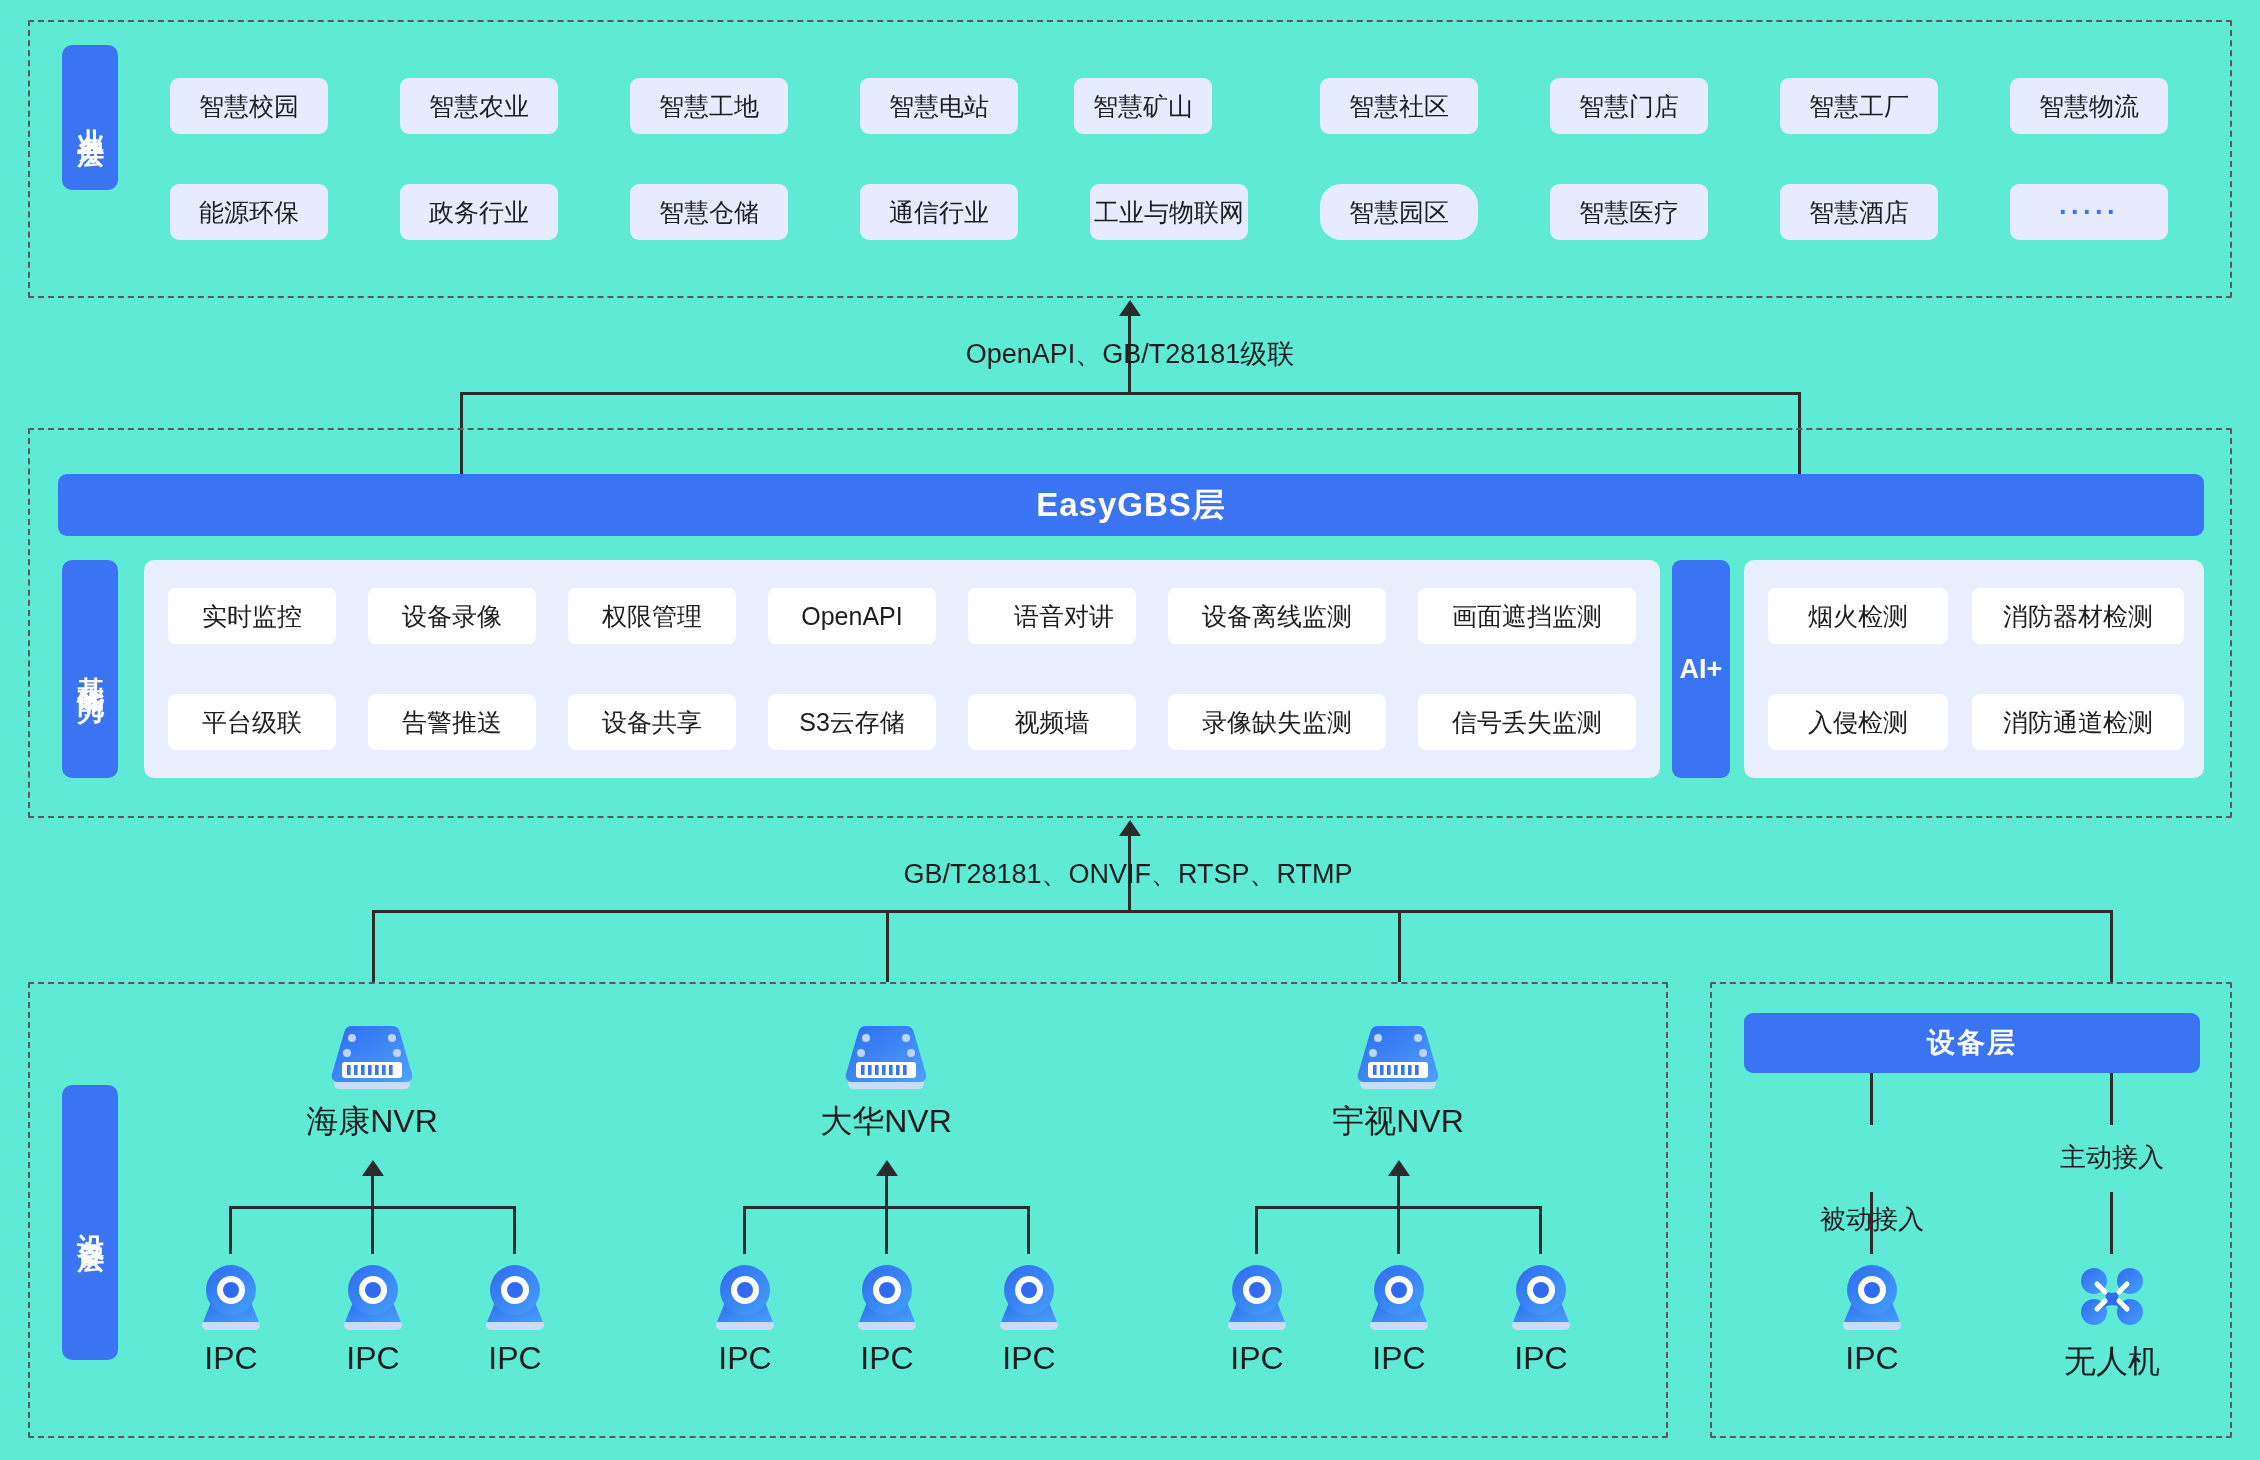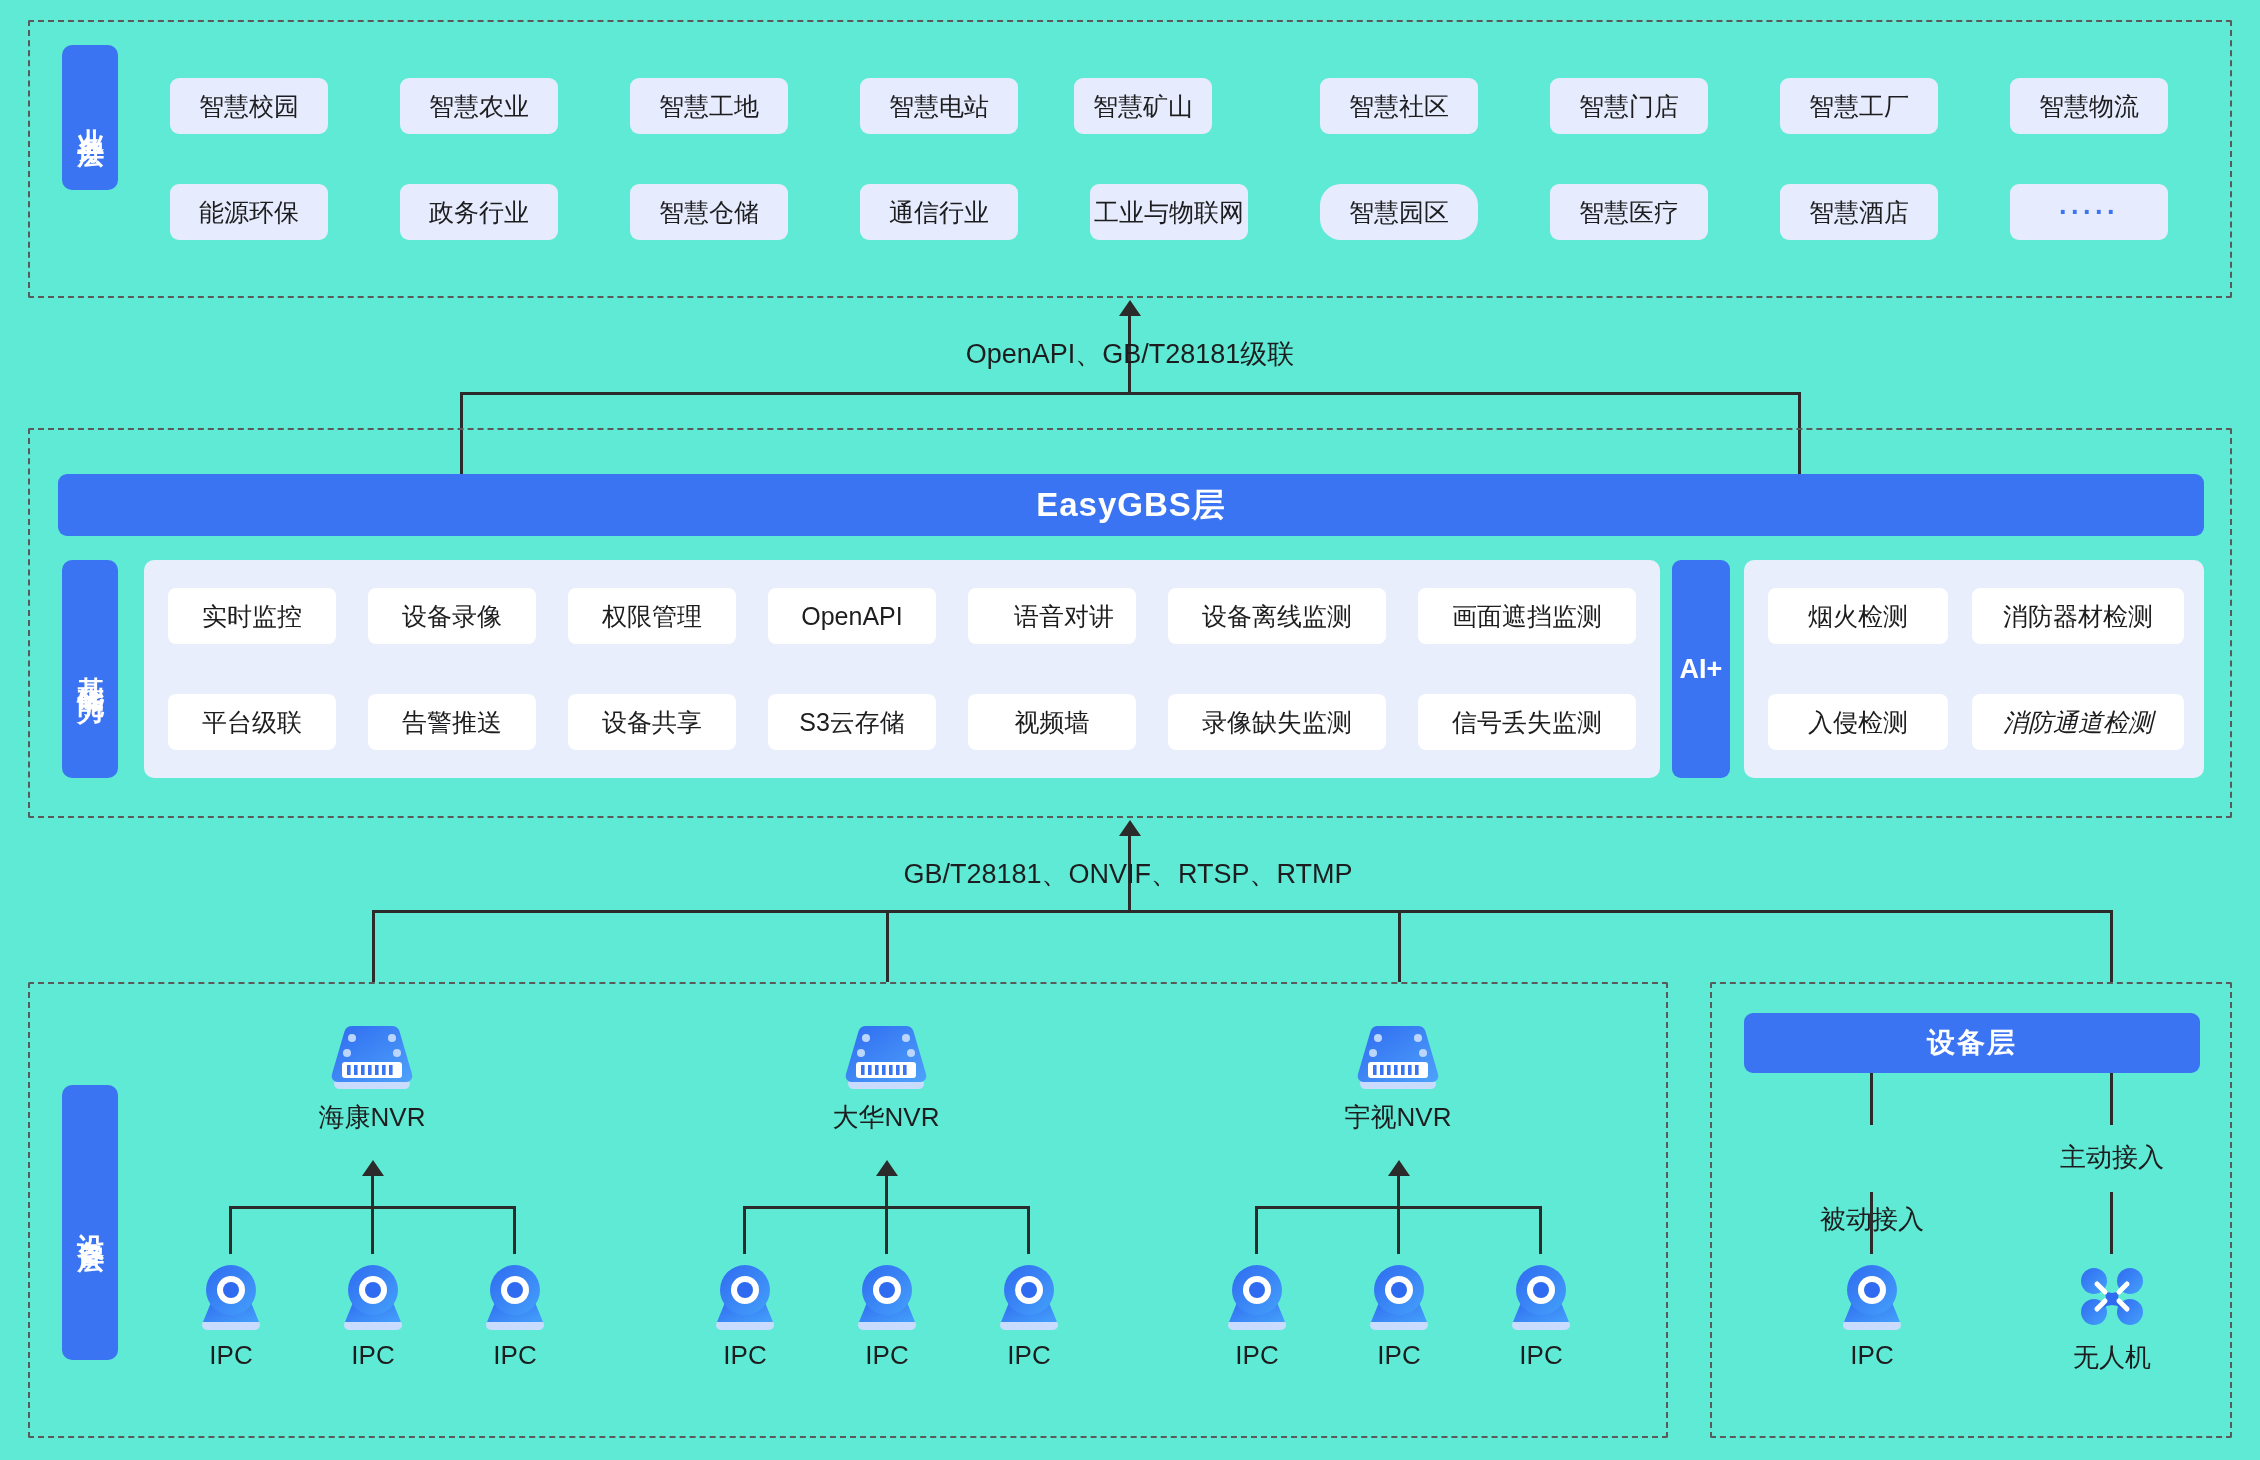--- a/index.html
+++ b/index.html
@@ -126,21 +126,21 @@
     text-align:center;
   }
 
   
   .node{
     position:absolute;
     text-align:center;
     width:160px;
   }
   .node .cap-text{
-    font-size:26px;
+    font-size:32px;
     color:#1d1d1f;
     margin-top:6px;
     white-space:nowrap;
   }
   .node svg{display:block;margin:0 auto;}
 
   .dev-bar{
     position:absolute;
     background:#3b74f2;
     border-radius:9px;
@@ -299,21 +299,21 @@
 
   <div class="cap" style="left:1768px;top:588px;width:180px;height:56px;">
       <span>烟火检测</span>
     </div>
   <div class="cap" style="left:1972px;top:588px;width:212px;height:56px;">
       <span>消防器材检测</span>
     </div>
   <div class="cap" style="left:1768px;top:694px;width:180px;height:56px;">
       <span>入侵检测</span>
     </div>
-  <div class="cap" style="left:1972px;top:694px;width:212px;height:56px;font-style:italic;">
+  <div class="cap" style="left:1972px;top:694px;width:212px;height:56px;">
       <span>消防通道检测</span>
     </div>
 
   <div class="arrow-up" style="left:1119px;top:820px;"></div>
   <div class="vline" style="left:1128px;top:836px;height:75px;"></div>
   <div class="proto-text" style="left:828px;top:856px;width:600px;">GB/T28181、ONVIF、RTSP、RTMP</div>
   <div class="hline" style="left:372px;top:910px;width:1740px;"></div>
   <div class="vline" style="left:372px;top:910px;height:72px;"></div>
   <div class="vline" style="left:886px;top:910px;height:72px;"></div>
   <div class="vline" style="left:1398px;top:910px;height:72px;"></div>

